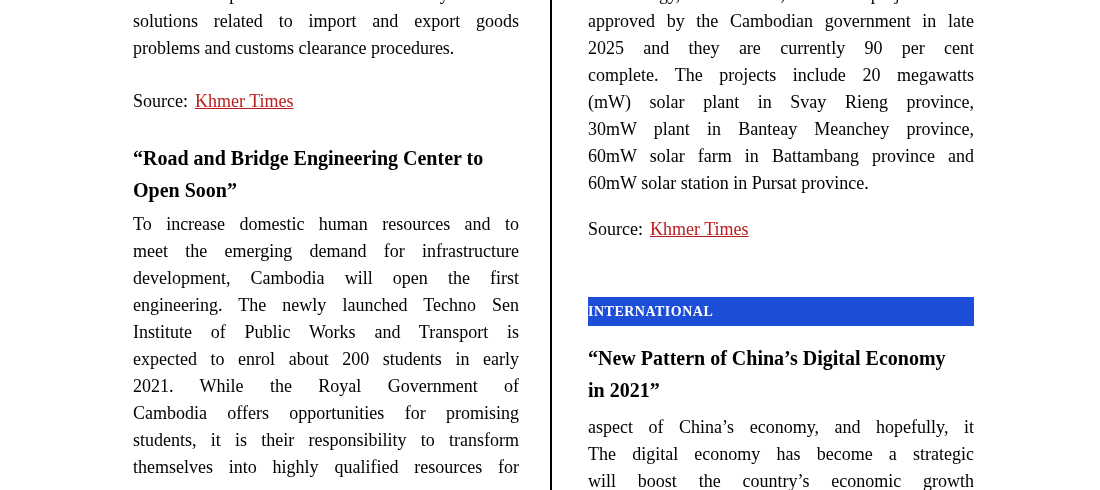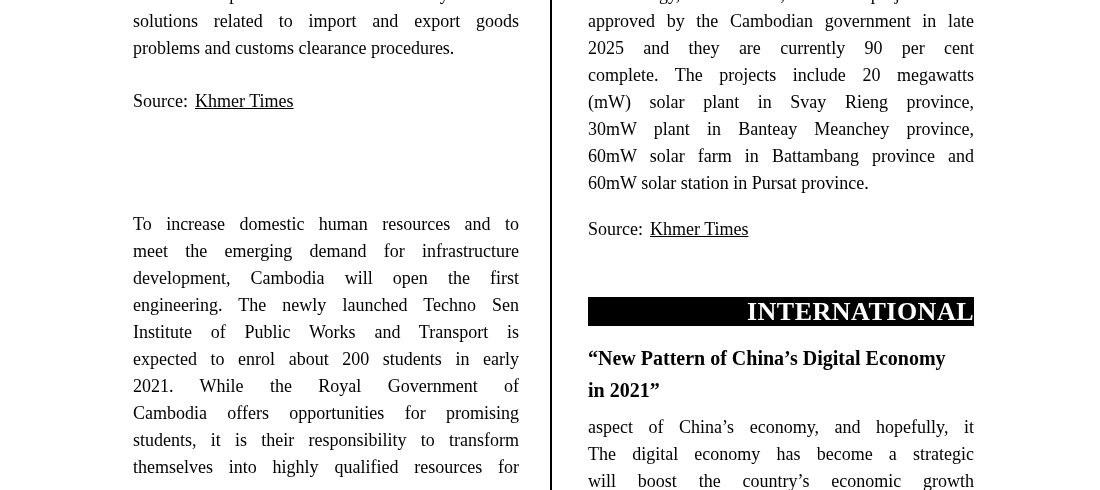--- a/index.html
+++ b/index.html
@@ -21,55 +21,59 @@
     width: 2px; height: 490px;
     background: #000000;
   }
   .para { position: absolute; left: 0; width: 386px; font-size: 18px; }
   .tline { line-height: 27px; }
   .just { text-align: justify; text-align-last: justify; }
   .heading { position: absolute; left: 0; width: 386px; font-size: 20px; font-weight: bold; }
   .heading .tline { line-height: 32px; }
   .source { position: absolute; left: 0; width: 386px; font-size: 18px; line-height: 27px; }
   .source .lbl { margin-right: 7px; }
-  .source a { color: #000000; text-decoration: underline; cursor: pointer; }
+  .source a { color: #b91c1c; text-decoration: underline; cursor: pointer; }
   #lc-para-top { top: -19px; }
   #lc-source   { top: 88px; }
   #lc-heading  { top: 142px; }
   #lc-para-body{ top: 211px; }
   #rc-para-top { top: -19px; }
   #rc-source   { top: 216px; }
   #rc-banner {
     position: absolute; left: 0; top: 297px;
     width: 386px; height: 29px;
-    background: #000000;
+    background: #1d4ed8;
     color: #FFFFFF;
-    font-size: 26px; font-weight: bold;
+    font-size: 14px; font-weight: bold;
     letter-spacing: 0.5px;
-    text-align: right; line-height: 29px;
+    text-align: left; line-height: 29px;
   }
   #rc-heading  { top: 342px; }
   #rc-para-body{ top: 414px; }
 </style>
 </head>
 <body>
 
 <div id="page">
 
   <div id="left-col" class="col">
     <div id="lc-para-top" class="para">
         <div class="tline just">from the Japanese Business community to seek</div>
         <div class="tline just">solutions related to import and export goods</div>
         <div class="tline">problems and customs clearance procedures.</div>
       </div>
 
     <div id="lc-source" class="source">
       <span class="lbl">Source:</span><a>Khmer Times</a>
     </div>
 
+    <div id="lc-heading" class="heading">
+        <div class="tline">“Road and Bridge Engineering Center to</div>
+        <div class="tline">Open Soon”</div>
+      </div>
 
     <div id="lc-para-body" class="para">
         <div class="tline just">To increase domestic human resources and to</div>
         <div class="tline just">meet the emerging demand for infrastructure</div>
         <div class="tline just">development, Cambodia will open the first</div>
         <div class="tline just">engineering. The newly launched Techno Sen</div>
         <div class="tline just">Institute of Public Works and Transport is</div>
         <div class="tline just">expected to enrol about 200 students in early</div>
         <div class="tline just">2021. While the Royal Government of</div>
         <div class="tline just">Cambodia offers opportunities for promising</div>

